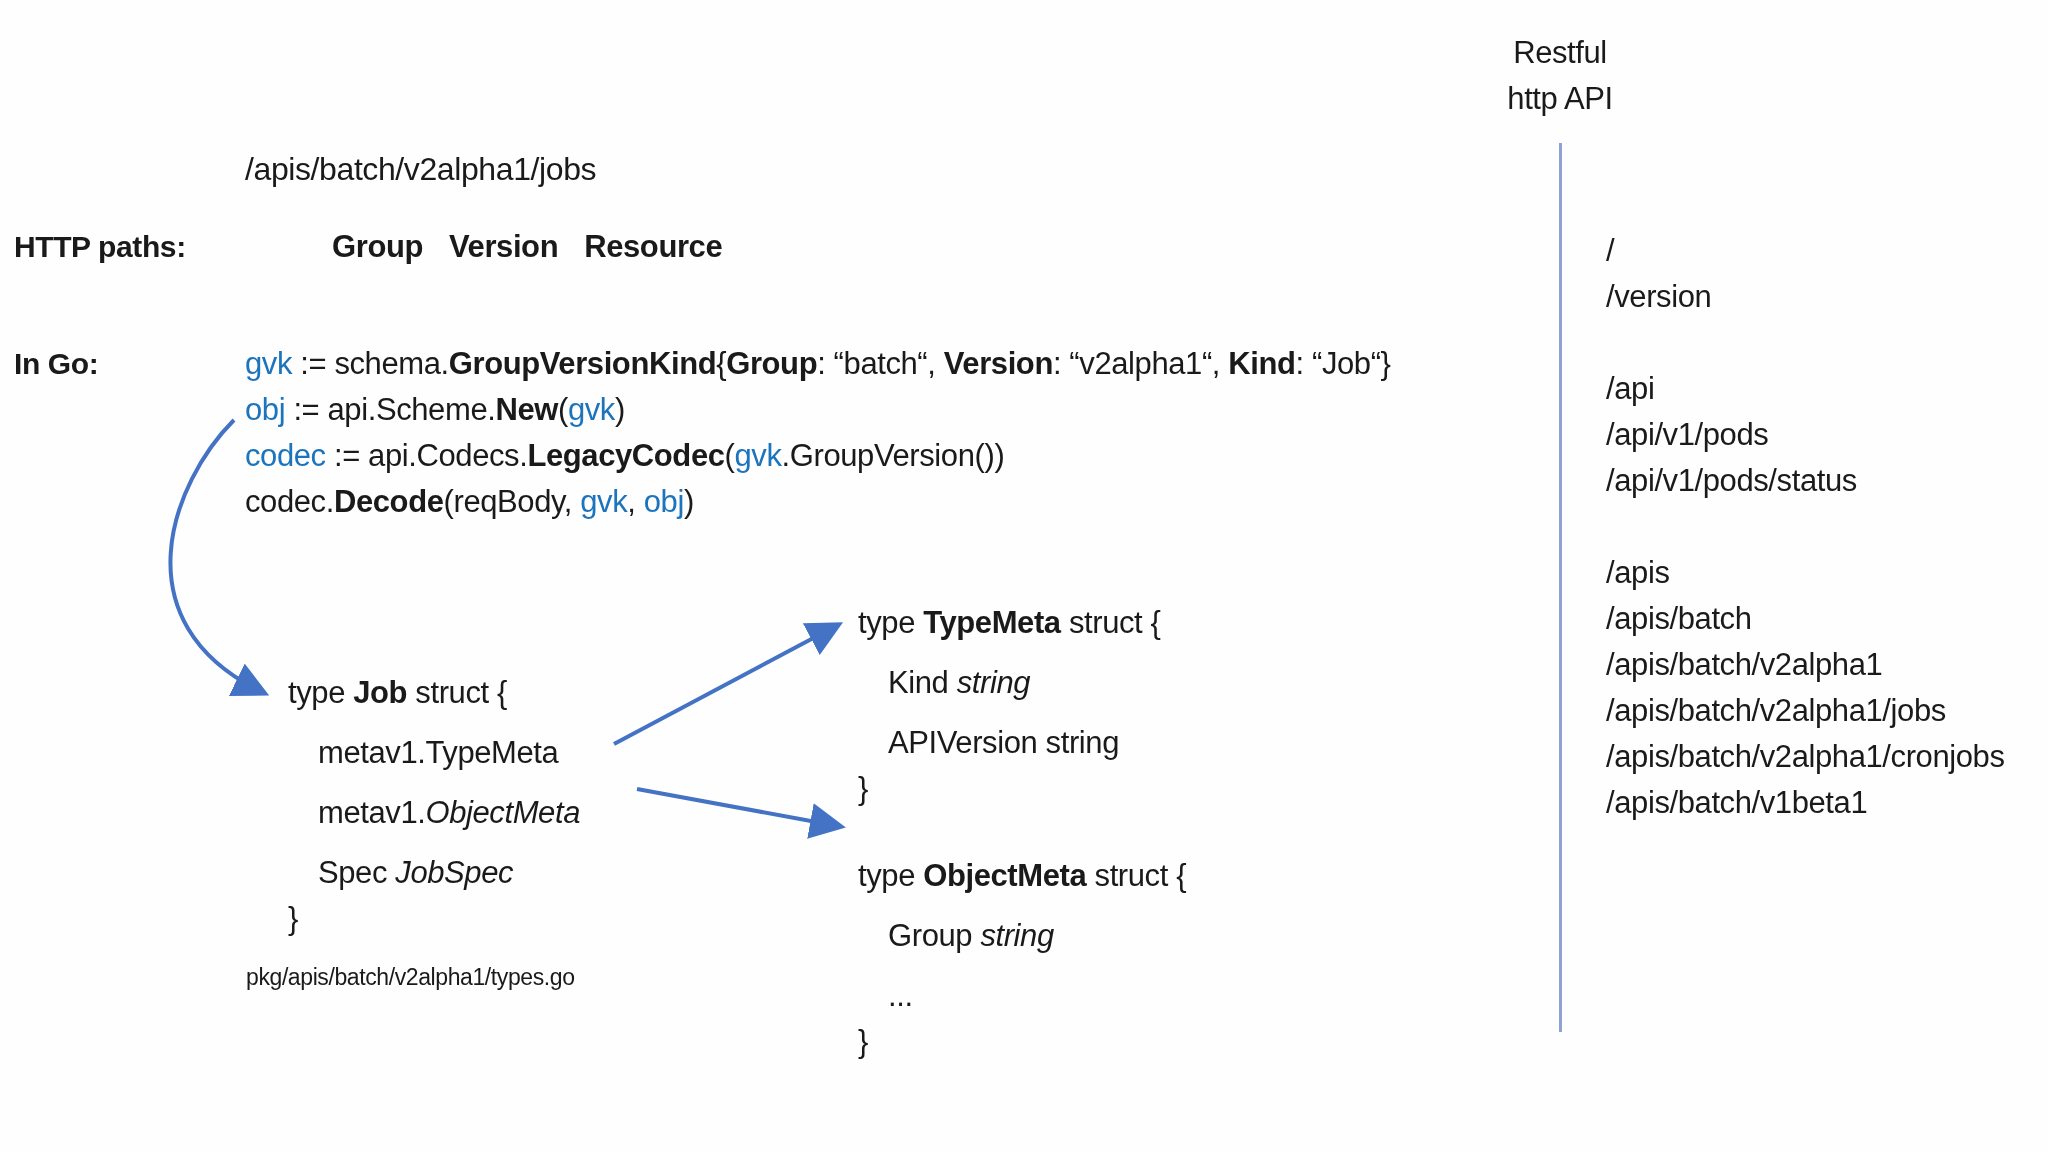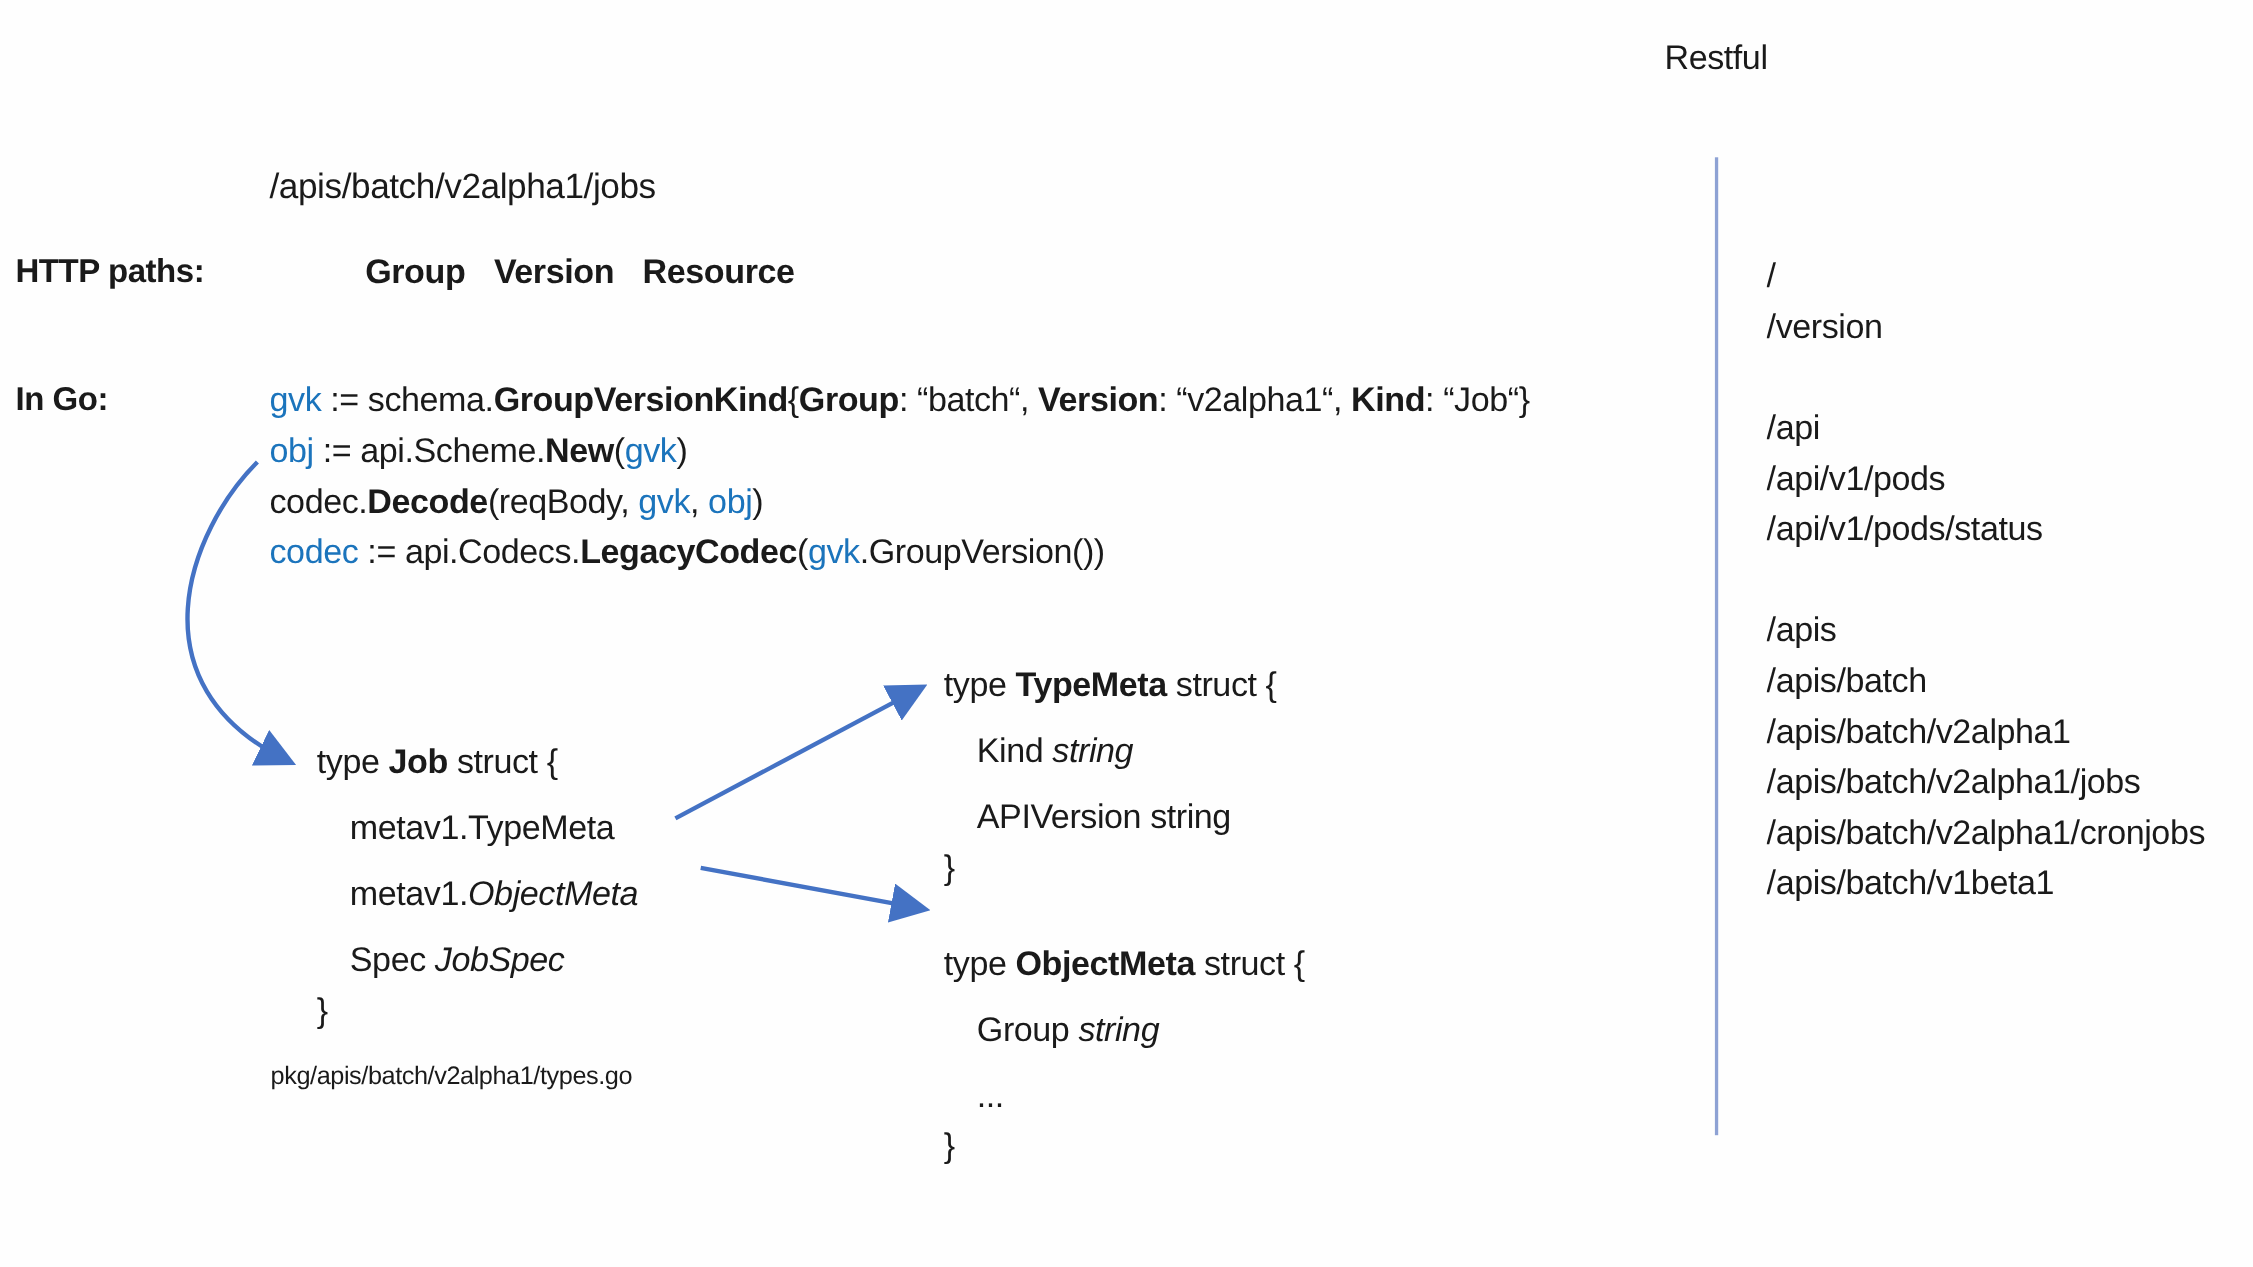--- a/index.html
+++ b/index.html
@@ -46,41 +46,42 @@
         <path class="arrowhead" d="M0,0 L9,4.5 L0,9 Z"></path>
       </marker>
     </defs>
     <path class="arrow" d="M 234 420 C 172 482, 118 622, 262 692" marker-end="url(#ah)"></path>
     <path class="arrow" d="M 614 744 L 836 626" marker-end="url(#ah)"></path>
     <path class="arrow" d="M 637 789 L 838 826" marker-end="url(#ah)"></path>
   </svg>
 
   <div class="abs restful-label">
     <div>Restful</div>
+    <div>http API</div>
   </div>
 
   <div class="abs divider"></div>
 
   <div class="abs example-path">/apis/batch/v2alpha1/jobs</div>
 
   <div class="abs row-label http-label">HTTP paths:</div>
 
   <div class="abs columns">
     <span>Group</span>
     <span>Version</span>
     <span>Resource</span>
   </div>
 
   <div class="abs row-label ingo-label">In Go:</div>
 
   <div class="abs code-block">
       <div class="code-line"><span class="seg-blue-bold">gvk</span><span class="seg-normal"> := schema.</span><span class="seg-bold">GroupVersionKind</span><span class="seg-normal">{</span><span class="seg-bold">Group</span><span class="seg-normal">: “batch“, </span><span class="seg-bold">Version</span><span class="seg-normal">: “v2alpha1“, </span><span class="seg-bold">Kind</span><span class="seg-normal">: “Job“}</span></div>
       <div class="code-line"><span class="seg-blue-bold">obj</span><span class="seg-normal"> := api.Scheme.</span><span class="seg-bold">New</span><span class="seg-normal">(</span><span class="seg-blue-bold">gvk</span><span class="seg-normal">)</span></div>
+      <div class="code-line"><span class="seg-blue-bold">codec</span><span class="seg-normal"> := api.Codecs.</span><span class="seg-bold">LegacyCodec</span><span class="seg-normal">(</span><span class="seg-blue-bold">gvk</span><span class="seg-normal">.GroupVersion())</span></div>
       <div class="code-line"><span class="seg-normal">codec.</span><span class="seg-bold">Decode</span><span class="seg-normal">(reqBody, </span><span class="seg-blue-bold">gvk</span><span class="seg-normal">, </span><span class="seg-blue-bold">obj</span><span class="seg-normal">)</span></div>
-      <div class="code-line"><span class="seg-blue-bold">codec</span><span class="seg-normal"> := api.Codecs.</span><span class="seg-bold">LegacyCodec</span><span class="seg-normal">(</span><span class="seg-blue-bold">gvk</span><span class="seg-normal">.GroupVersion())</span></div>
     </div>
 
   <div class="abs struct-block job-struct">
       <div class="code-line"><span class="seg-normal">type </span><span class="seg-bold">Job</span><span class="seg-normal"> struct {</span></div>
       <div class="code-line ind"><span class="seg-normal">metav1.TypeMeta</span></div>
       <div class="code-line ind"><span class="seg-normal">metav1.</span><span class="seg-italic">ObjectMeta</span></div>
       <div class="code-line ind"><span class="seg-normal">Spec </span><span class="seg-italic">JobSpec</span></div>
       <div class="code-line"><span class="seg-normal">}</span></div>
     </div>
 

